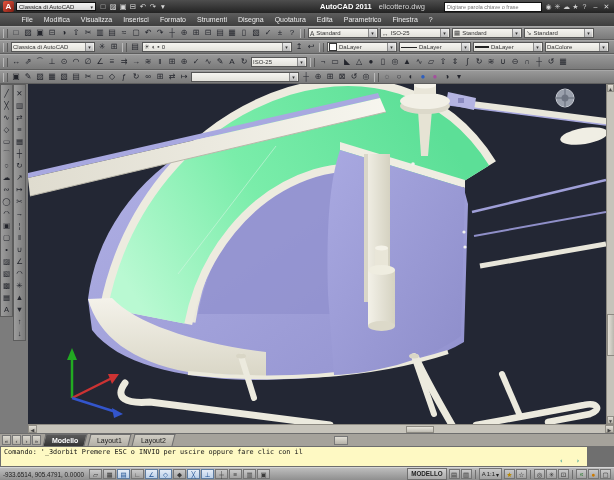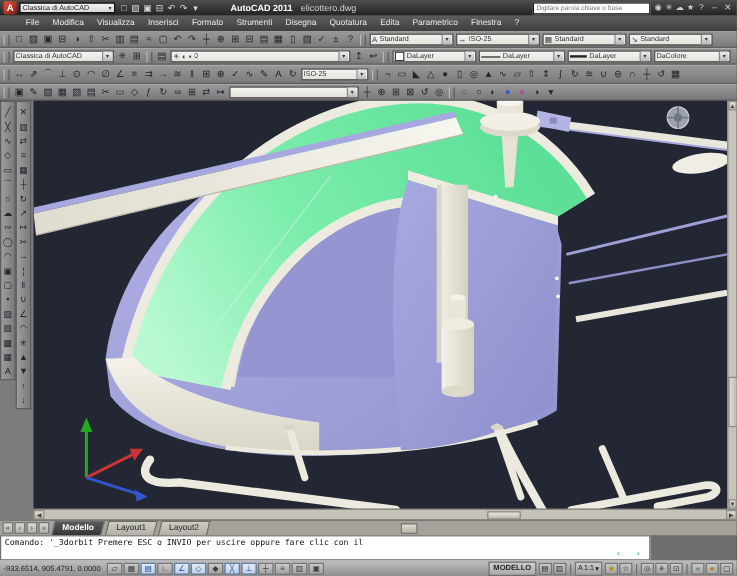--- a/index.html
+++ b/index.html
@@ -9,21 +9,21 @@
   #titlebar{position:absolute;left:0;top:0;width:614px;height:13px;
     background:linear-gradient(#4e4e4e,#232323);display:flex;align-items:center;gap:2px;padding:0 3px;box-sizing:border-box;}
   .logo{width:11px;height:11px;border-radius:2px;background:linear-gradient(135deg,#e6553f,#7e1b10);
     color:#fff;font-size:8px;font-weight:bold;text-align:center;line-height:11px;flex:0 0 auto;}
   .tdd{display:flex;align-items:center;background:linear-gradient(#f4f4f4,#d8d8d8);border:1px solid #111;
     height:9px;font-size:6px;color:#222;padding:0 2px;width:80px;box-sizing:border-box;}
   .tdd .val{flex:1;overflow:hidden;white-space:nowrap;}
   .tdd .arr,.carrow{font-size:5px;color:#333;}
   #qat{display:flex;}
   #qat .icon{color:#d8d8d8;font-size:7.5px;width:10px;line-height:11px;text-align:center;}
-  #title-center{position:absolute;left:192px;width:260px;text-align:left;font-size:7.5px;color:#fff;white-space:nowrap;}
+  #title-center{position:absolute;left:165px;width:260px;text-align:right;font-size:7.5px;color:#fff;white-space:nowrap;}
   #title-center .doc{color:#d4d4d4;font-weight:normal;margin-left:7px;}
   #title-center .app{font-weight:bold;}
   #infocenter{margin-left:auto;display:flex;align-items:center;gap:2px;}
   #search-input{width:92px;height:8px;font-size:5.5px;border:1px solid #111;background:#fff;color:#555;padding:0 2px;font-family:"Liberation Sans",sans-serif;}
   #infocenter .icon{color:#cfcfcf;font-size:7px;width:9px;text-align:center;line-height:11px;}
   .winbtn{color:#d8d8d8;font-size:7px;width:9px;text-align:center;line-height:10px;}
   
   #menubar{position:absolute;left:0;top:13px;width:614px;height:13px;background:linear-gradient(#5d5d5d,#3e3e3e);
     display:flex;align-items:center;padding-left:16px;box-sizing:border-box;}
   #menubar .menu-itm{color:#ececec;font-size:7px;padding:0 5.5px;line-height:13px;white-space:nowrap;}
@@ -58,21 +58,21 @@
   #tabbar{position:absolute;left:0;top:433px;width:614px;height:13px;background:#a5a29b;border-top:1px solid #6e6e6e;
     display:flex;align-items:flex-end;padding-left:2px;box-sizing:border-box;}
   #tabnav{display:flex;gap:1px;margin-bottom:1px;}
   #tabnav .icon{width:9px;height:10px;background:linear-gradient(#dcd9d0,#b1aea5);border:1px solid #777;font-size:6px;line-height:10px;text-align:center;color:#333;box-sizing:border-box;}
   .tab{height:11px;line-height:11px;font-size:7px;padding:0 7px;border:1px solid #6e6e6e;border-bottom:none;
     background:linear-gradient(#cfccc3,#b3b0a7);color:#222;transform:skewX(-14deg);margin-left:3px;}
   .tab>span{display:inline-block;transform:skewX(14deg);}
   .tab.active{background:linear-gradient(#5a5a5a,#353535);color:#fff;font-weight:bold;}
   #tabslider{width:14px;height:9px;margin:0 0 1px 160px;background:linear-gradient(#e0ddd4,#b5b2a9);border:1px solid #777;box-sizing:border-box;}
   
-  #cmdline{position:absolute;left:0;top:446px;width:542px;height:21px;background:#ffffff;border:1px solid #6e6e6e;box-sizing:border-box;
+  #cmdline{position:absolute;left:0;top:446px;width:588px;height:21px;background:#fef9c3;border:1px solid #6e6e6e;box-sizing:border-box;
     font-family:"DejaVu Sans Mono",monospace;font-size:6.8px;color:#111;padding:1px 3px;line-height:8.5px;}
   #cmd-scroll{position:absolute;right:3px;bottom:1px;font-size:7px;color:#0f8e8e;letter-spacing:4px;}
   
   #statusbar{position:absolute;left:0;top:467px;width:614px;height:13px;background:linear-gradient(#bdbdbd,#8f8f8f);
     border-top:1px solid #d5d5d5;display:flex;align-items:center;padding:0 3px;box-sizing:border-box;}
   #coords{font-size:6.3px;color:#1d1d1d;width:86px;flex:0 0 auto;}
   #toggles{display:flex;gap:1px;}
   #toggles .icon{width:13px;height:10px;font-size:6.5px;line-height:10px;text-align:center;color:#3c3c3c;
     background:linear-gradient(#cacaca,#a2a2a2);border:1px solid #757575;box-sizing:border-box;}
   #toggles .icon.on{background:linear-gradient(#e4ecf7,#bcd0e8);color:#1d4f91;border-color:#5e7ca0;}

